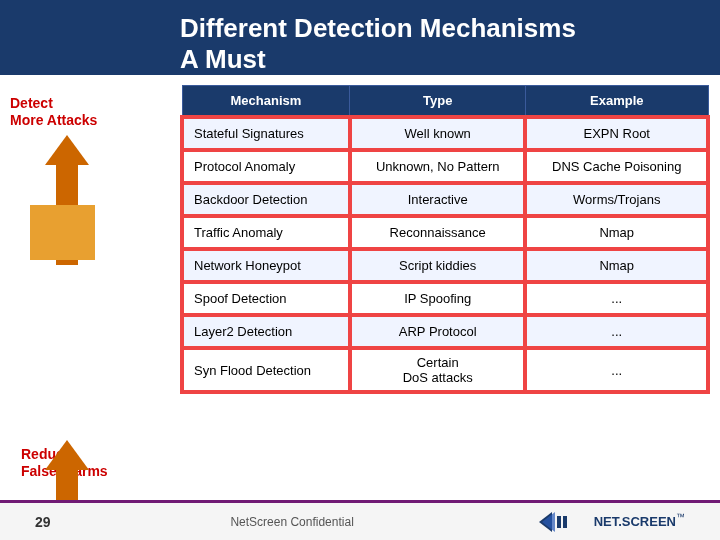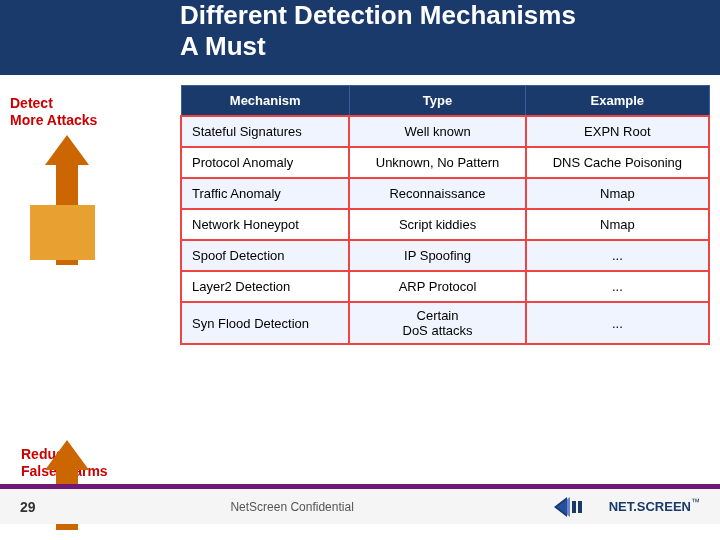--- a/index.html
+++ b/index.html
@@ -13,21 +13,21 @@
       position: relative;
     }
 
     
     .header-bar {
       position: absolute;
       top: 0; left: 0; right: 0;
       height: 75px;
       background: #1a3a6b;
       display: flex;
-      align-items: flex-start;
+      align-items: flex-end;
       padding-left: 180px;
     }
 
     .header-title {
       color: #ffffff;
       font-size: 26px;
       font-weight: bold;
       line-height: 1.2;
     }
 
@@ -174,45 +174,45 @@
     tbody tr:nth-child(odd) {
       background: #f0f4ff;
     }
 
     tbody tr:nth-child(even) {
       background: #ffffff;
     }
 
     tbody td {
       padding: 7px 10px;
-      border: 2px solid #ef4444;
+      border: 4px solid #ef4444;
       text-align: center;
       color: #000000;
     }
 
     tbody td:first-child {
       text-align: left;
       font-weight: 500;
     }
 
     .last-row td {
       padding: 5px 10px;
     }
 
     
     .footer {
       position: absolute;
-      bottom: 16px; left: 0; right: 0;
+      bottom: 0; left: 0; right: 0;
       height: 40px;
       background: #f5f5f5;
-      border-top: 5px solid #701a75;
+      border-top: 3px solid #701a75;
       display: flex;
       align-items: center;
       justify-content: space-between;
-      padding: 0 20px;
+      padding: 0 35px;
     }
 
     .footer-page {
       font-size: 14px;
       color: #333;
       font-weight: bold;
     }
 
     .footer-text {
       font-size: 12px;
@@ -290,20 +290,25 @@
       <tbody>
         <tr>
           <td>Stateful Signatures</td>
           <td>Well known</td>
           <td>EXPN Root</td>
         </tr>
         <tr>
           <td>Protocol Anomaly</td>
           <td>Unknown, No Pattern</td>
           <td>DNS Cache Poisoning</td>
+        </tr>
+        <tr>
+          <td>Backdoor Detection</td>
+          <td>Interactive</td>
+          <td>Worms/Trojans</td>
         </tr>
         <tr>
           <td>Traffic Anomaly</td>
           <td>Reconnaissance</td>
           <td>Nmap</td>
         </tr>
         <tr>
           <td>Network Honeypot</td>
           <td>Script kiddies</td>
           <td>Nmap</td>

